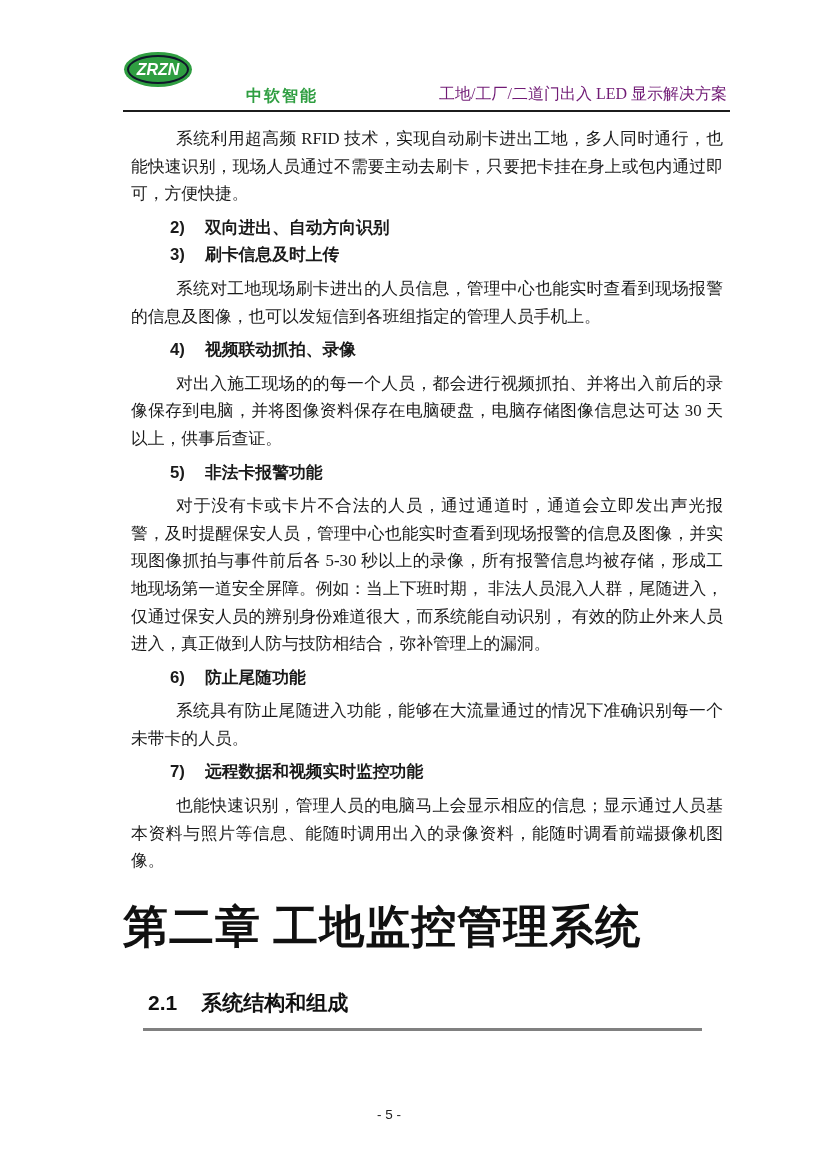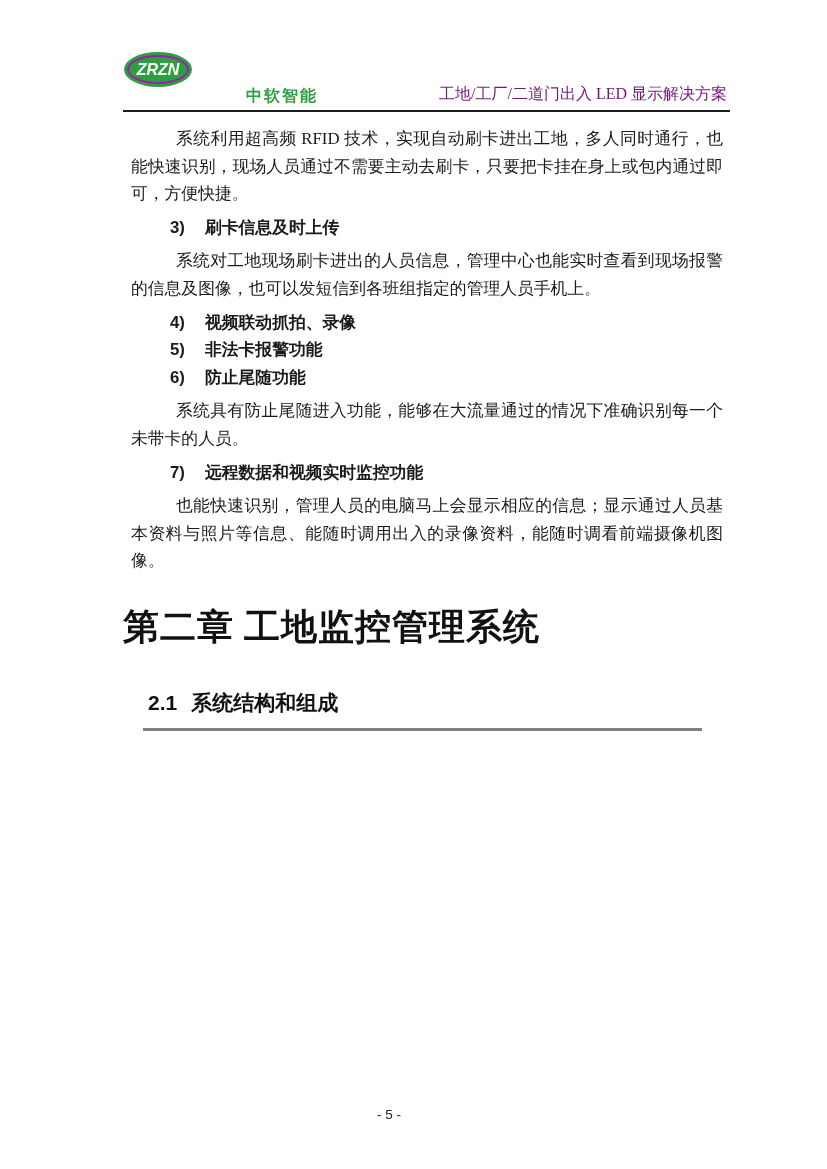--- a/index.html
+++ b/index.html
@@ -17,21 +17,21 @@
   .header {
     position:absolute; left:123px; top:0;
     width:607px; height:110px;
     border-bottom:2px solid var(--rule-dark,#1c1c1c);
   }
   .logo { position:absolute; left:0; top:52px; width:78px; height:38px; }
   .logo-ellipse {
     position:absolute; left:4px; top:3px;
     width:58px; height:25px;
     background:var(--green,#2f9e41);
-    border:2px solid #a21caf;
+    border:2px solid #0f172a;
     border-radius:50%;
     box-shadow:0 0 0 3px var(--green,#2f9e41);
     display:flex; align-items:center; justify-content:center;
   }
   .logo-mark {
     color:#ffffff;
     font-family:"Liberation Sans","DejaVu Sans",sans-serif;
     font-style:italic; font-weight:bold;
     font-size:16px; letter-spacing:0px;
     transform:scaleY(1.05);
@@ -62,34 +62,34 @@
     margin:0; padding-left:45px; text-indent:0;
     font-family:"Liberation Sans","DejaVu Sans",sans-serif;
     font-weight:bold; font-size:16.8px;
   }
   .item-heading .num { display:inline-block; width:35px; }
 
   .chapter-title {
     margin:30px 0 0 -2px;
     font-family:"Liberation Serif","DejaVu Serif",serif;
     font-weight:bold;
-    font-size:36px; line-height:44px;
+    font-size:45px; line-height:44px;
     letter-spacing:1px;
     color:#111111;
     text-align:left; text-indent:0;
   }
   .section-heading {
     margin:40px 0 0 23px;
     font-family:"Liberation Sans","DejaVu Sans",sans-serif;
     font-weight:bold;
     font-size:21px; line-height:28px;
     color:#111111;
     text-align:left; text-indent:0;
   }
-  .section-heading .sec-label { margin-left:14px; }
+  .section-heading .sec-label { margin-left:24px; }
   .section-rule {
     margin:11px 0 0 18px;
     width:559px; height:3px;
     background:var(--rule-gray,#808080);
   }
 
   
   .footer {
     position:absolute; left:0; top:1106px;
     width:778px;
@@ -110,24 +110,27 @@
         <span class="logo-mark">ZRZN</span>
       </div>
     </div>
     <div class="logo-name">中软智能</div>
     <div class="header-title">工地/工厂/二道门出入 LED 显示解决方案</div>
   </div>
 
   <div class="content">
     <div>
         <p class="body-paragraph">系统利用超高频 RFID 技术，实现自动刷卡进出工地，多人同时通行，也能快速识别，现场人员通过不需要主动去刷卡，只要把卡挂在身上或包内通过即可，方便快捷。</p>
+        <p class="item-heading"><span class="num">2)</span><span>双向进出、自动方向识别</span></p>
         <p class="item-heading"><span class="num">3)</span><span>刷卡信息及时上传</span></p>
         <p class="body-paragraph">系统对工地现场刷卡进出的人员信息，管理中心也能实时查看到现场报警的信息及图像，也可以发短信到各班组指定的管理人员手机上。</p>
         <p class="item-heading"><span class="num">4)</span><span>视频联动抓拍、录像</span></p>
+        <p class="body-paragraph">对出入施工现场的的每一个人员，都会进行视频抓拍、并将出入前后的录像保存到电脑，并将图像资料保存在电脑硬盘，电脑存储图像信息达可达 30 天以上，供事后查证。</p>
         <p class="item-heading"><span class="num">5)</span><span>非法卡报警功能</span></p>
+        <p class="body-paragraph">对于没有卡或卡片不合法的人员，通过通道时，通道会立即发出声光报警，及时提醒保安人员，管理中心也能实时查看到现场报警的信息及图像，并实现图像抓拍与事件前后各 5-30 秒以上的录像，所有报警信息均被存储，形成工地现场第一道安全屏障。例如：当上下班时期， 非法人员混入人群，尾随进入，仅通过保安人员的辨别身份难道很大，而系统能自动识别， 有效的防止外来人员进入，真正做到人防与技防相结合，弥补管理上的漏洞。</p>
         <p class="item-heading"><span class="num">6)</span><span>防止尾随功能</span></p>
         <p class="body-paragraph">系统具有防止尾随进入功能，能够在大流量通过的情况下准确识别每一个未带卡的人员。</p>
         <p class="item-heading"><span class="num">7)</span><span>远程数据和视频实时监控功能</span></p>
         <p class="body-paragraph">也能快速识别，管理人员的电脑马上会显示相应的信息；显示通过人员基本资料与照片等信息、能随时调用出入的录像资料，能随时调看前端摄像机图像。</p>
       </div>
 
     <h1 class="chapter-title">第二章 工地监控管理系统</h1>
 
     <h2 class="section-heading">
       <span class="sec-num">2.1</span><span class="sec-label">系统结构和组成</span>

